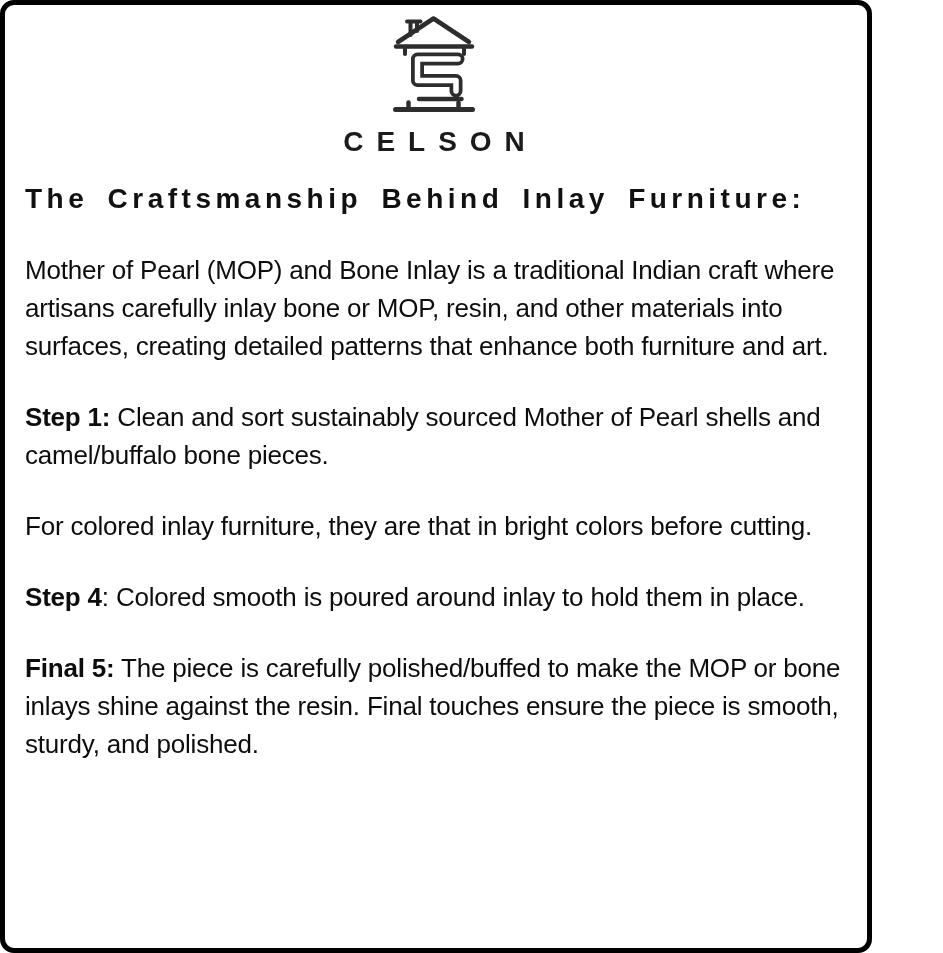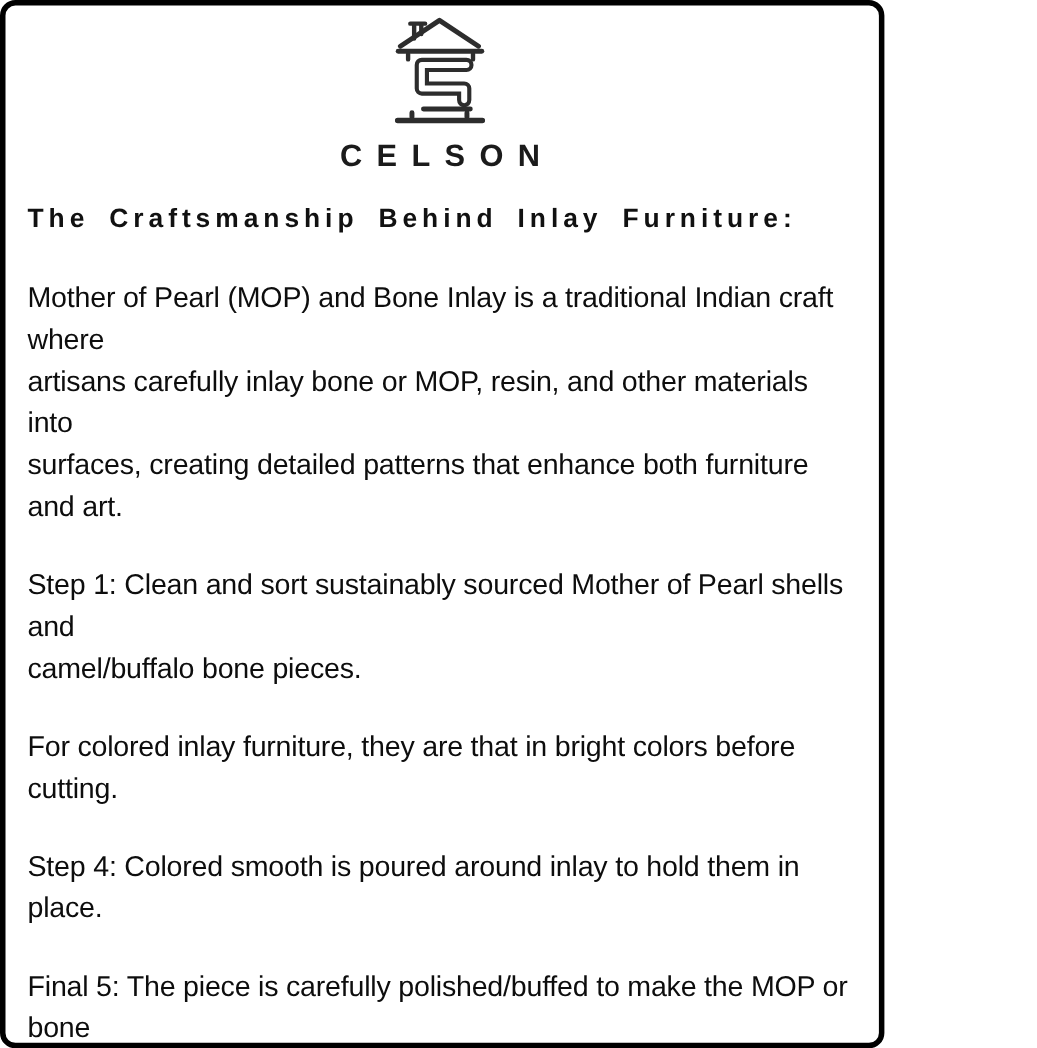--- a/index.html
+++ b/index.html
@@ -4,21 +4,21 @@
 <style>
   html, body {
     margin: 0;
     padding: 0;
     background: #ffffff;
     font-family: "Liberation Sans", sans-serif;
   }
   .page {
     position: relative;
     box-sizing: border-box;
-    width: 804px;
+    width: 872px;
     height: 953px;
     background: #ffffff;
     border: 5px solid #000000;
     border-radius: 14px;
     padding: 6px 24px 10px 20px;
     overflow: hidden;
     color: #111111;
   }
   .logo-wrap {
     text-align: center;
@@ -34,38 +34,38 @@
     font-size: 28px;
     font-weight: 700;
     line-height: 30px;
     letter-spacing: 13px;
     text-indent: 13px;
     color: #1b1b1b;
     white-space: nowrap;
   }
   .heading {
     margin-top: 27px;
-    font-size: 24px;
+    font-size: 28px;
     font-weight: 700;
     line-height: 30px;
     letter-spacing: 4.5px;
     word-spacing: 7px;
     color: #111111;
     white-space: nowrap;
   }
   .para {
     margin: 0;
     font-size: 26px;
     line-height: 38px;
     letter-spacing: -0.2px;
     color: #0d0d0d;
   }
   .intro { margin-top: 37px; }
   .para + .para { margin-top: 33px; }
-  .step-label { font-weight: 400; }
+  .step-label { font-weight: 700; }
   .multiline { white-space: pre-line; }
 </style>
 </head>
 <body>
 
 <div class="page">
 
   <div class="logo-wrap">
     <svg width="82" height="106" viewBox="0 0 82 106" aria-hidden="true">
       <g fill="none" stroke="#2d2d2d">

